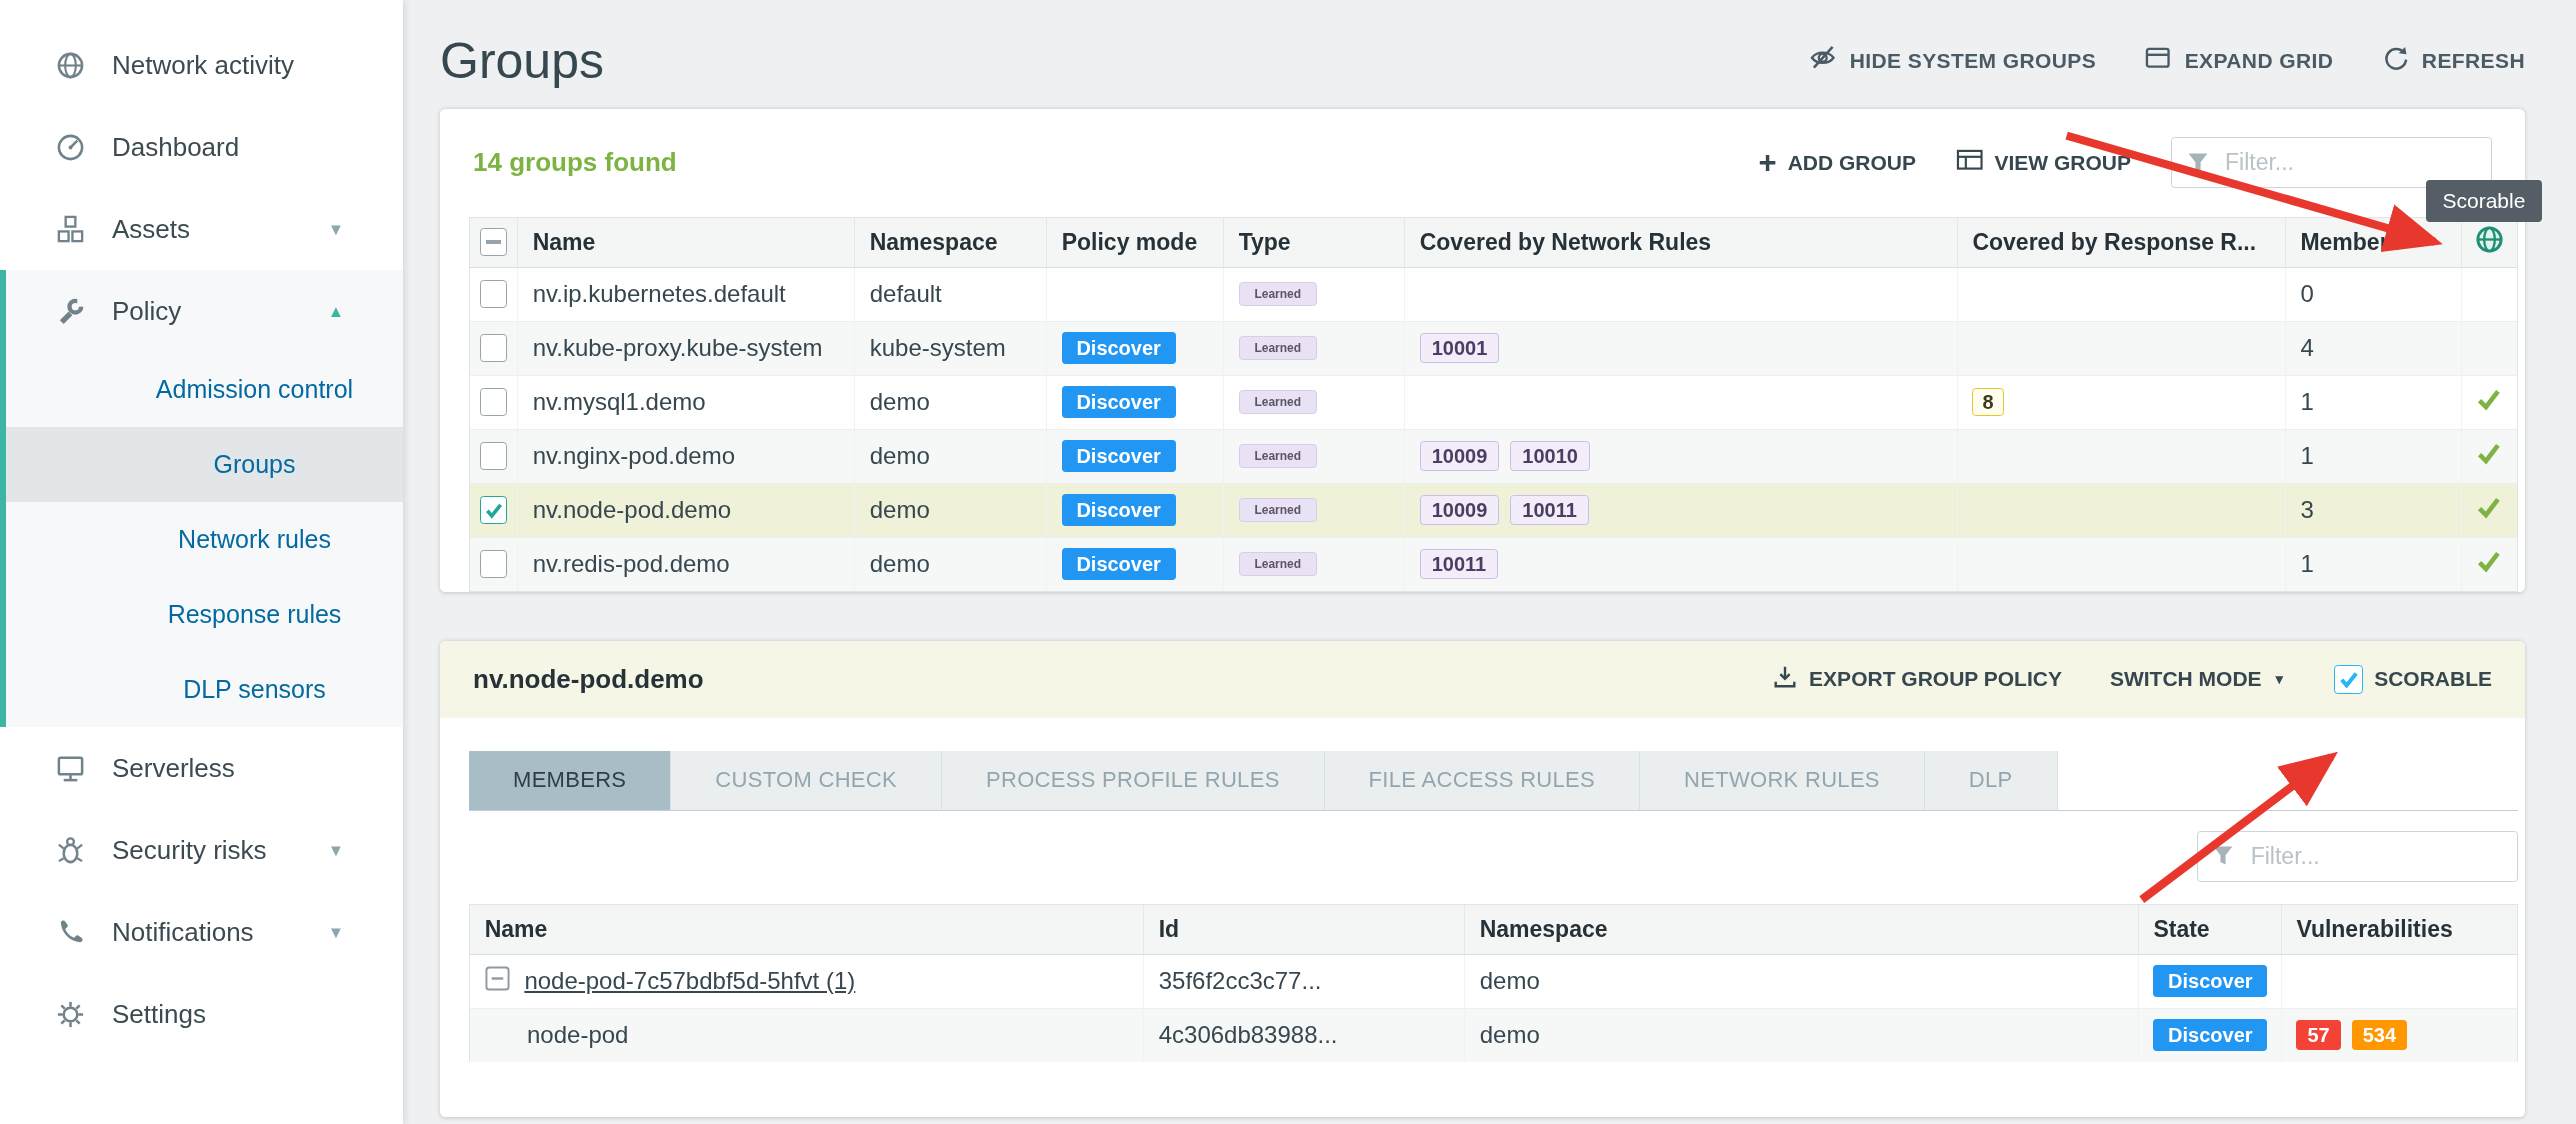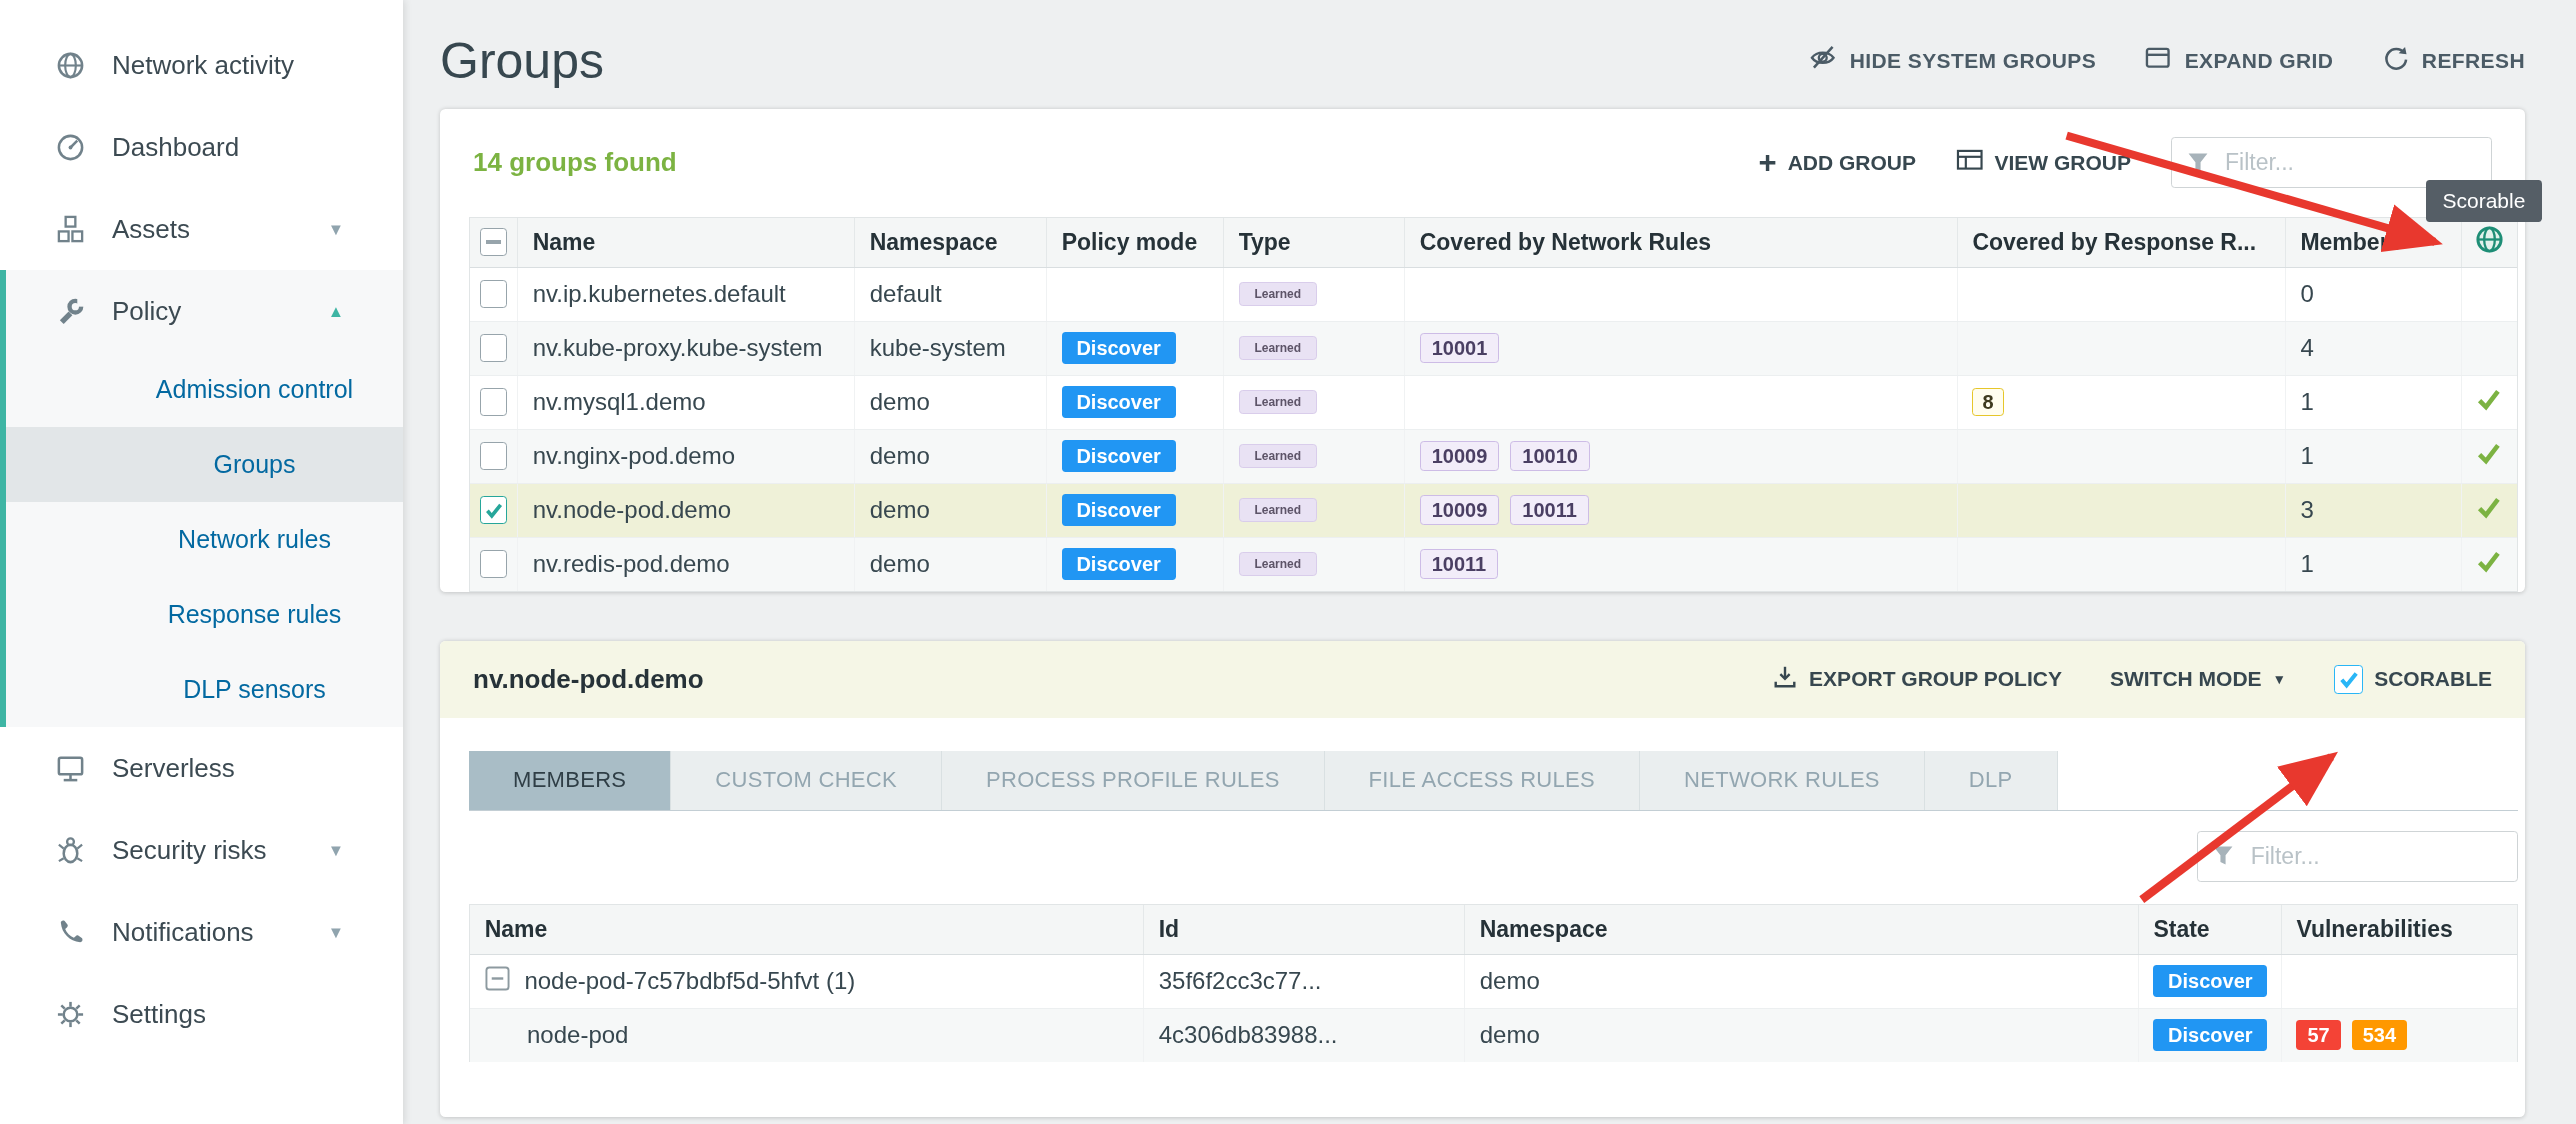--- a/index.html
+++ b/index.html
@@ -493,21 +493,21 @@
         <div class="thead grid2">
           <div class="th">Name</div>
           <div class="th">Id</div>
           <div class="th">Namespace</div>
           <div class="th">State</div>
           <div class="th">Vulnerabilities</div>
         </div>
         <div>
 
           <div class="trow grid2">
-            <div class="td" style="gap:14.7px;">
+            <div class="td" style="gap:14.7px;text-decoration:underline;">
               <span>
                 <svg width="25" height="25" viewBox="0 0 26 26">
                     <rect x="1.5" y="1.5" width="23" height="23" rx="3" fill="#fff" stroke="#8d9aa0" stroke-width="2"></rect>
                     <line x1="7" y1="13" x2="19" y2="13" stroke="#8d9aa0" stroke-width="2.5"></line>
                   </svg>
               </span>
               <span>node-pod-7c57bdbf5d-5hfvt (1)</span>
             </div>
             <div class="td">35f6f2cc3c77...</div>
             <div class="td">demo</div>

